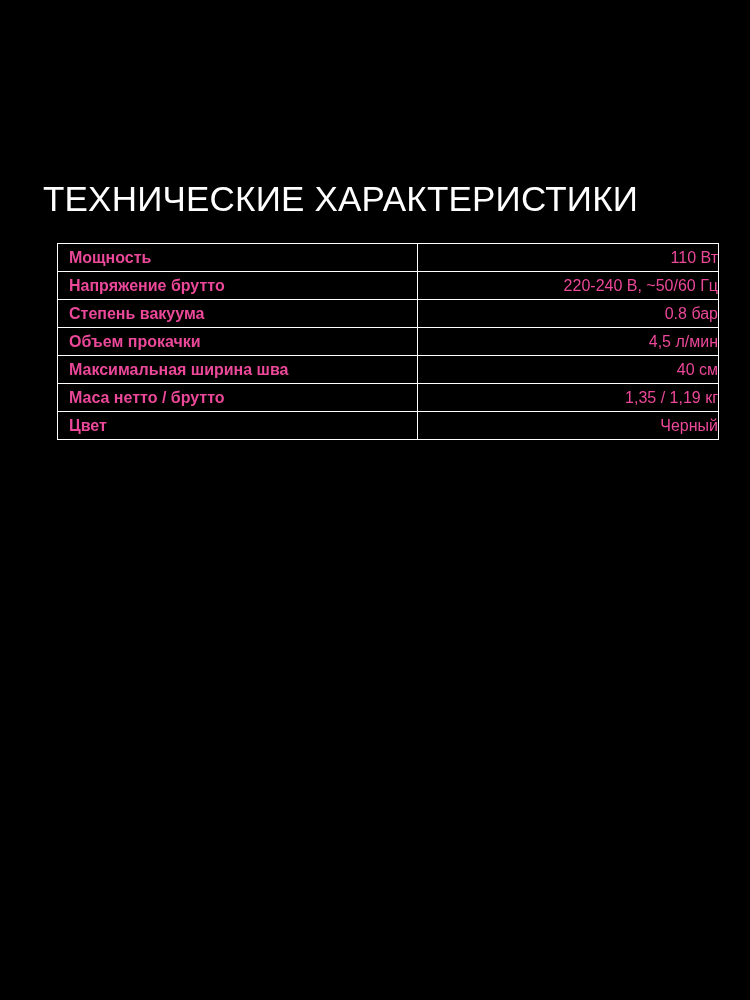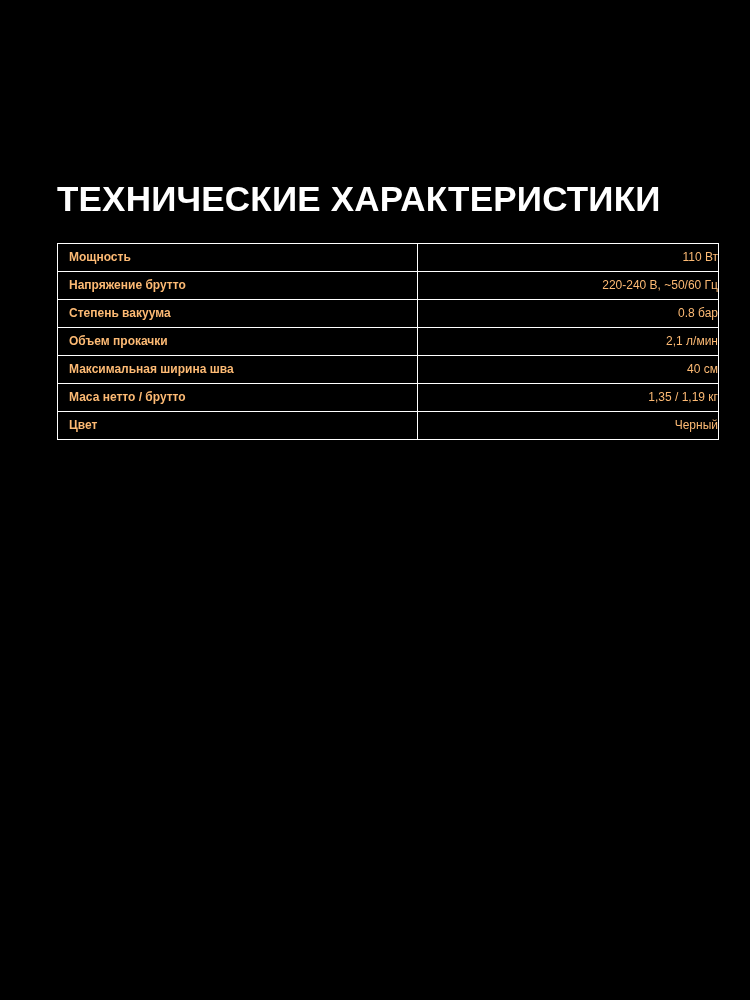--- a/index.html
+++ b/index.html
@@ -15,47 +15,47 @@
   }
   .page {
     position: relative;
     width: 750px;
     height: 1000px;
     background: #000000;
     box-sizing: border-box;
   }
   .spec-title {
     position: absolute;
-    left: 57px;
+    left: 43px;
     top: 157px;
     color: #ffffff;
     font-size: 35px;
-    font-weight: bold;
+    font-weight: normal;
     letter-spacing: 0.2px;
     white-space: nowrap;
     line-height: 1.1;
   }
   .spec-table-wrap {
     position: absolute;
     left: 57px;
     top: 243px;
     width: 637px;
   }
   table.spec-table {
     width: 637px;
     border-collapse: collapse;
     table-layout: fixed;
     border: 1px solid #ffffff;
   }
   table.spec-table td {
     height: 27px;
     padding: 0 0 0 11px;
     border: 1px solid #ffffff;
-    color: #fdba74;
-    font-size: 12px;
+    color: #ec4899;
+    font-size: 16px;
     vertical-align: middle;
     line-height: 1.1;
     white-space: nowrap;
     overflow: hidden;
     text-overflow: ellipsis;
   }
   table.spec-table td.param {
     width: 348px;
     font-weight: bold;
   }
@@ -86,21 +86,21 @@
           <td class="value">220-240 В, ~50/60 Гц</td>
         </tr>
 
         <tr>
           <td class="param">Степень вакуума</td>
           <td class="value">0.8 бар</td>
         </tr>
 
         <tr>
           <td class="param">Объем прокачки</td>
-          <td class="value">2,1 л/мин</td>
+          <td class="value">4,5 л/мин</td>
         </tr>
 
         <tr>
           <td class="param">Максимальная ширина шва</td>
           <td class="value">40 см</td>
         </tr>
 
 
         <tr>
           <td class="param">Маса нетто / брутто</td>

